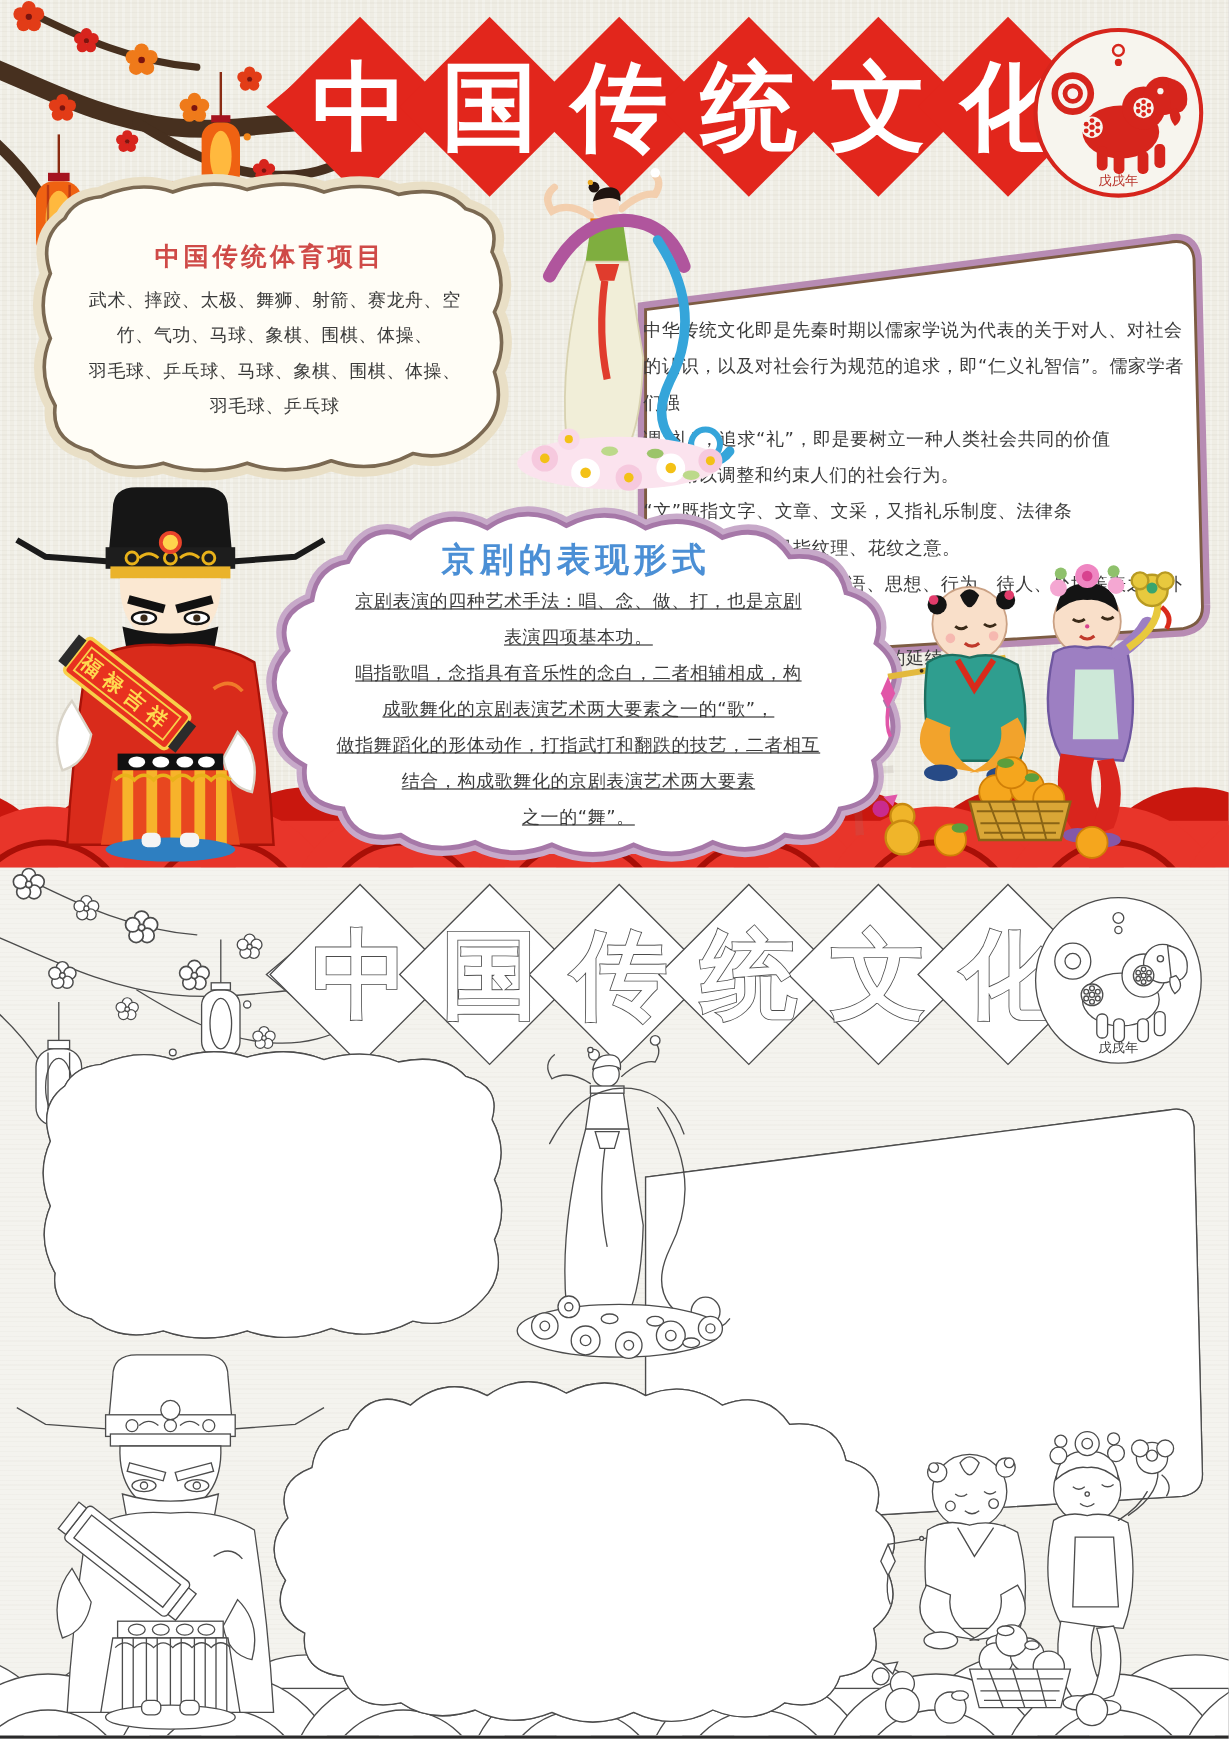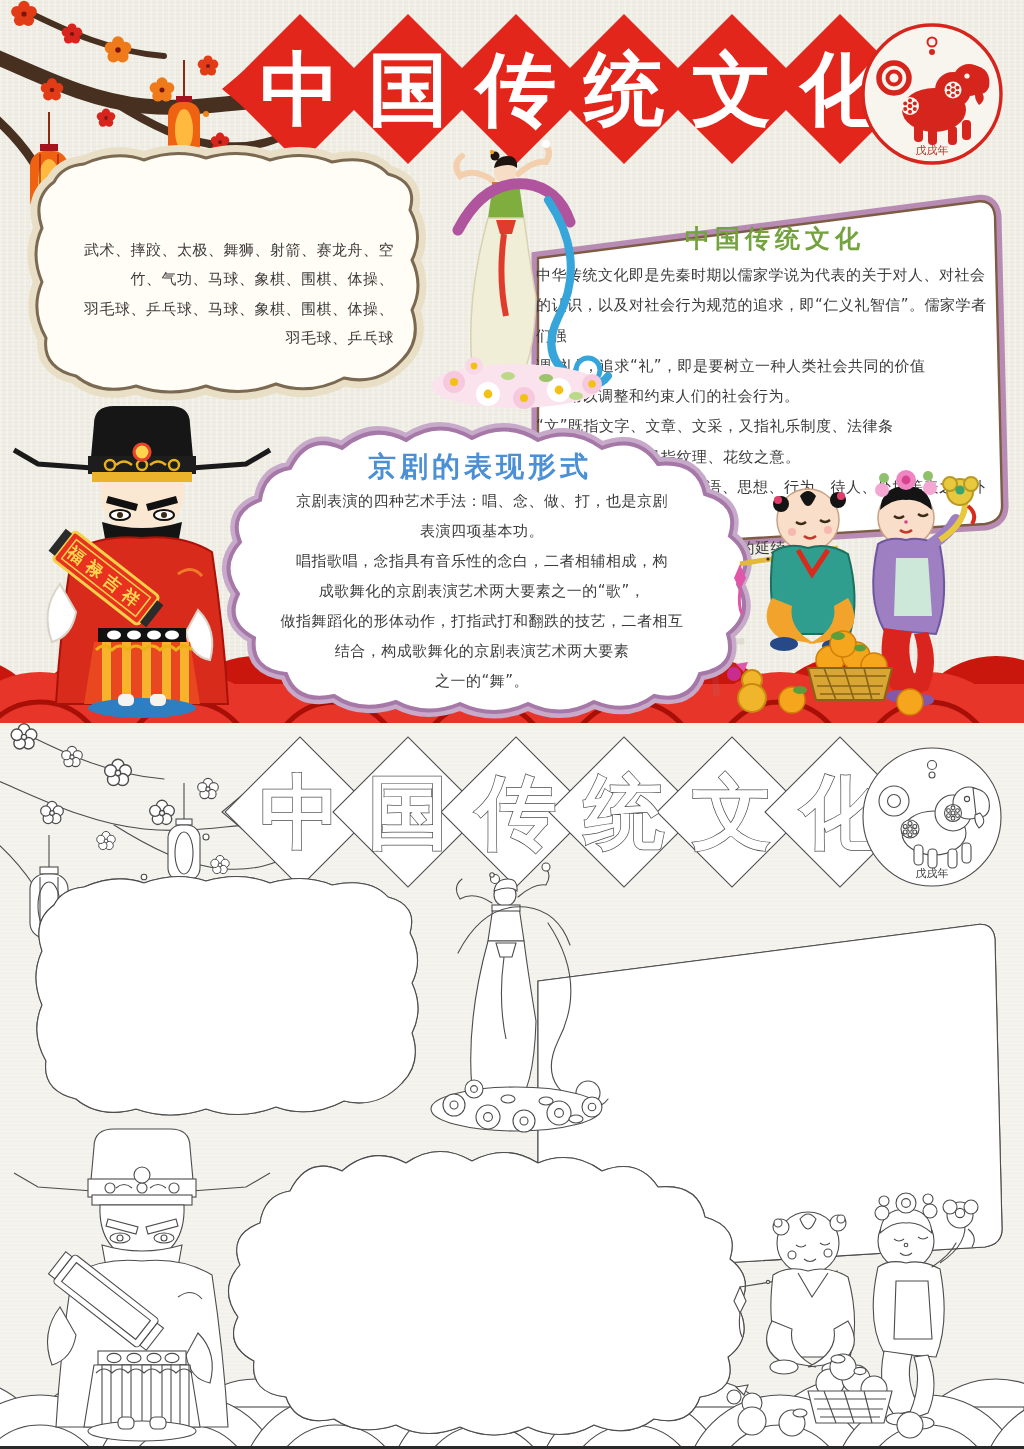--- a/index.html
+++ b/index.html
@@ -17,23 +17,23 @@
           border-bottom:3px solid #2a2a2a;box-sizing:border-box;}
   .abs{position:absolute;}
   svg{display:block;overflow:visible;}
 
   
   .box-title{font-weight:bold;text-align:center;letter-spacing:3px;}
   .sports-title{color:#cf4a47;font-size:21px;}
   .culture-title{color:#74a23e;font-size:25px;letter-spacing:5px;}
   .opera-title{color:#4b8fd5;font-size:28px;letter-spacing:4px;}
   .box-body{color:#3b3b3b;font-size:15px;white-space:pre-line;letter-spacing:.5px;}
-  .sports-body{line-height:1.95;text-align:right;}
+  .sports-body{line-height:1.95;text-align:center;}
   .culture-body{font-size:15px;line-height:2.02;text-align:left;}
-  .opera-body{line-height:2.0;text-align:center;}
+  .opera-body{line-height:2.0;text-align:center;text-decoration:underline;}
   .watermark{font-size:62px;font-weight:bold;color:rgba(140,130,128,.14);
              letter-spacing:14px;transform:rotate(-4deg);}
 
   
   .lineart svg *{fill:#ffffff !important;stroke:#4c4c4c !important;stroke-width:1.1px !important;}
   .lineart svg .nofill{fill:none !important;}
   .lineart svg .keep-dark{fill:#3d3d3d !important;stroke:none !important;}
   .lineart svg text{stroke-width:1.4px !important;paint-order:stroke;}
 </style>
 </head>
@@ -188,30 +188,30 @@
         <text x="424" y="112">统</text>
         <text x="532" y="112">文</text>
         <text x="640" y="112">化</text>
       </g>
     </svg>
 
     <svg class="abs" style="left:26px;top:148px" width="400" height="258" viewBox="0 0 400 258">
       <path class="nofill" d="M58,16 Q90,2 118,12 Q150,0 180,10 Q214,0 244,12 Q278,2 306,14 Q344,6 362,26 Q392,34 384,62 Q398,88 386,112 Q398,138 386,162 Q396,192 376,212 Q352,238 318,230 Q284,248 250,236 Q214,250 180,238 Q144,250 110,238 Q74,248 50,228 Q16,220 20,190 Q4,162 16,134 Q4,106 16,80 Q6,50 28,34 Q36,18 58,16 Z" fill="none" stroke="#e9dfc6" stroke-width="17"></path>
       <path d="M58,16 Q90,2 118,12 Q150,0 180,10 Q214,0 244,12 Q278,2 306,14 Q344,6 362,26 Q392,34 384,62 Q398,88 386,112 Q398,138 386,162 Q396,192 376,212 Q352,238 318,230 Q284,248 250,236 Q214,250 180,238 Q144,250 110,238 Q74,248 50,228 Q16,220 20,190 Q4,162 16,134 Q4,106 16,80 Q6,50 28,34 Q36,18 58,16 Z" fill="#fffdf6" stroke="#7b6952" stroke-width="3"></path>
     </svg>
+    <div class="abs only-color box-title sports-title" style="left:90px;top:200px;width:270px;">中国传统体育项目</div>
     <div class="abs only-color box-body sports-body" style="left:64px;top:236px;width:330px;">武术、摔跤、太极、舞狮、射箭、赛龙舟、空
 竹、气功、马球、象棋、围棋、体操、
 羽毛球、乒乓球、马球、象棋、围棋、体操、
 羽毛球、乒乓球</div>
 
     <svg class="abs" style="left:516px;top:188px" width="498" height="378" viewBox="0 0 498 378">
       <path class="nofill" d="M22,70 L458,14 Q477,10 479,28 L486,316 Q487,333 469,336 L42,362 Q23,364 22,347 Z" fill="none" stroke="#b78bb3" stroke-width="13"></path>
       <path d="M22,70 L458,14 Q477,10 479,28 L486,316 Q487,333 469,336 L42,362 Q23,364 22,347 Z" fill="#ffffff" stroke="#7d5c43" stroke-width="2.4"></path>
     </svg>
-    <div class="abs only-color box-title culture-title" style="left:610px;top:222px;width:330px;">中国传统文化</div>
     <div class="abs only-color box-body culture-body" style="left:536px;top:260px;width:462px;">中华传统文化即是先秦时期以儒家学说为代表的关于对人、对社会
 的认识，以及对社会行为规范的追求，即“仁义礼智信”。儒家学者们强
 调“礼”，追求“礼”，即是要树立一种人类社会共同的价值
 观，用以调整和约束人们的社会行为。
 “文”既指文字、文章、文采，又指礼乐制度、法律条
 文等。古“文”字是指纹理、花纹之意。
 后来发展为包括美好的言语、思想、行为、待人、处世等表之于外的都
 称为“文”。文明一词就是“文”的延续。
 “化”是“教化”、“教行”的意思。</div>
 

